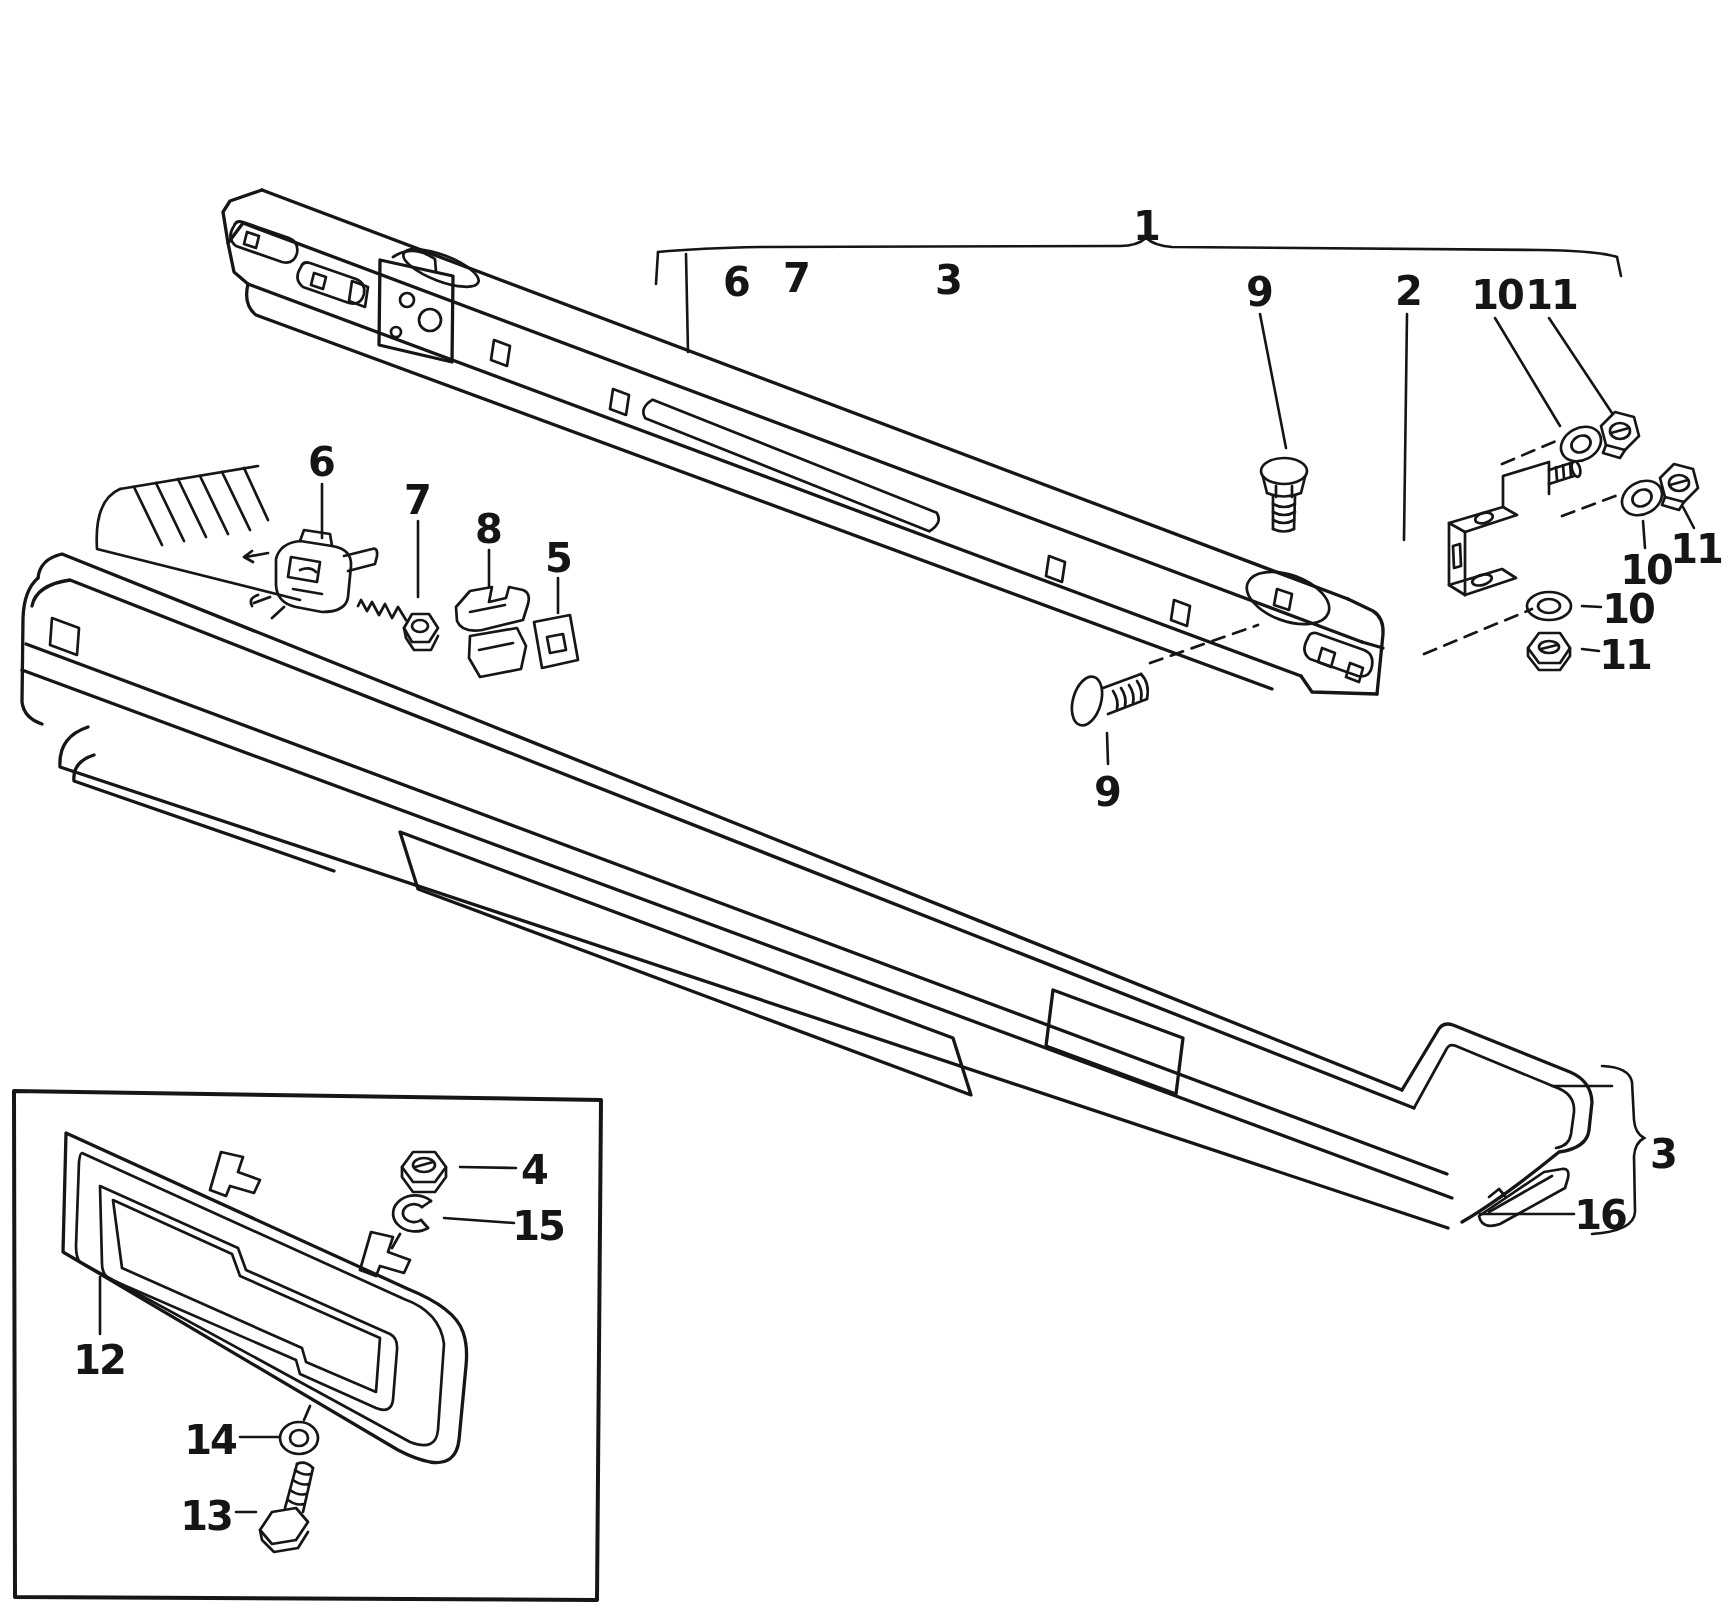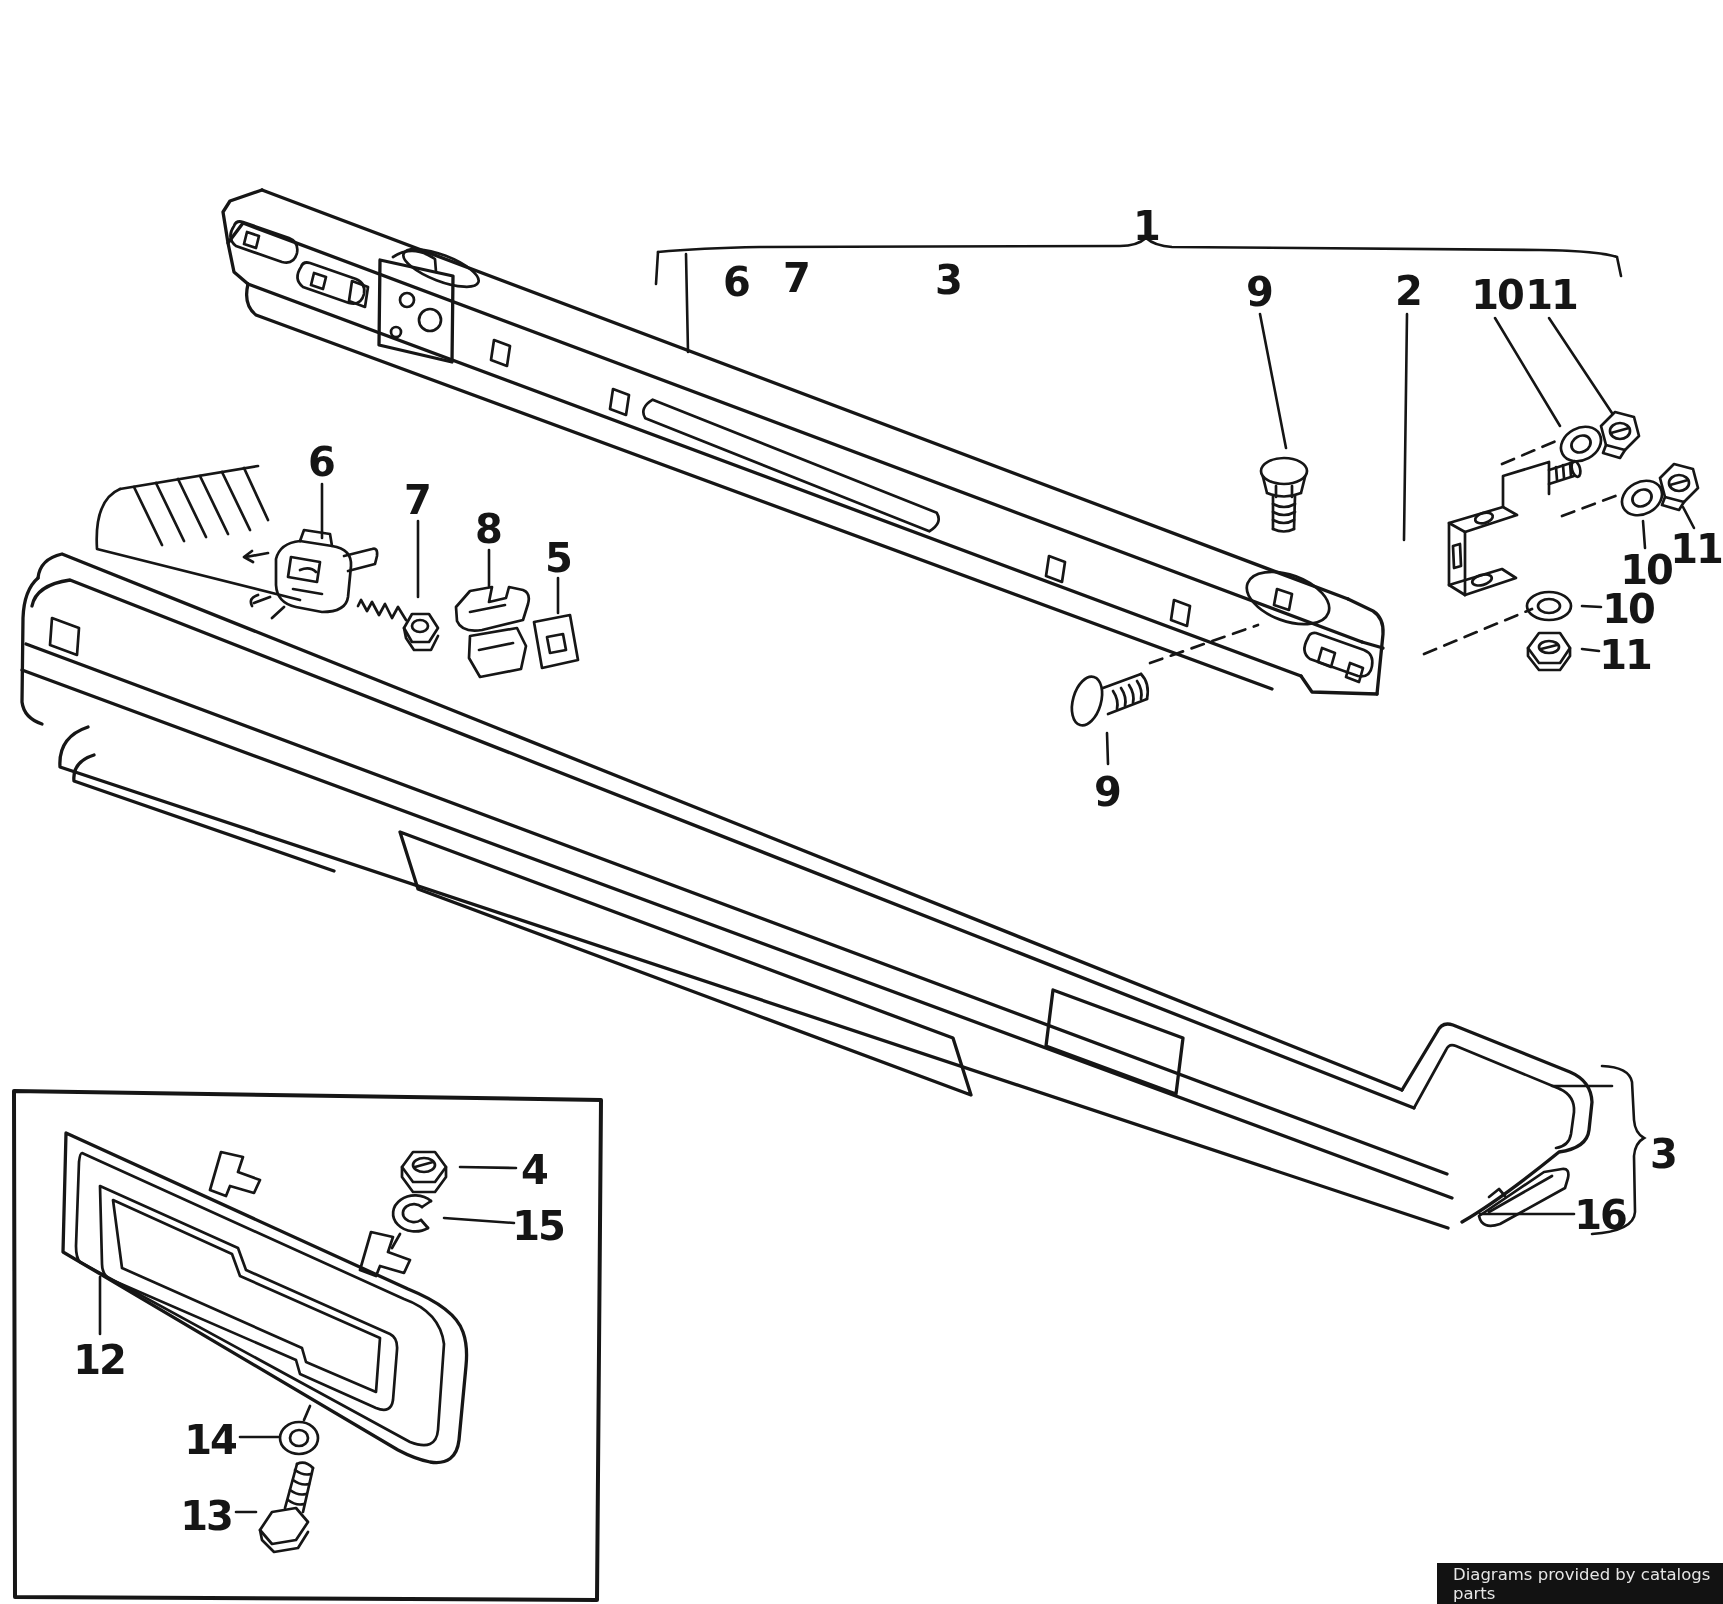--- a/index.html
+++ b/index.html
@@ -276,16 +276,13 @@
         <line x1="460" y1="1167" x2="516" y2="1168" class="leader"></line>
         <text x="534" y="1184" class="callout">4</text>
         <line x1="444" y1="1218" x2="514" y2="1223" class="leader"></line>
         <text x="538" y="1240" class="callout">15</text>
         <line x1="1480" y1="1214" x2="1574" y2="1214" class="leader"></line>
         <text x="1600" y="1229" class="callout">16</text>
         <text x="1663" y="1168" class="callout">3</text>
       </g>
 </svg>
 
-<div class="watermark">
-  <span>Diagrams provided by catalogs parts</span>
 </div>
-</div>
 
 </body></html>

